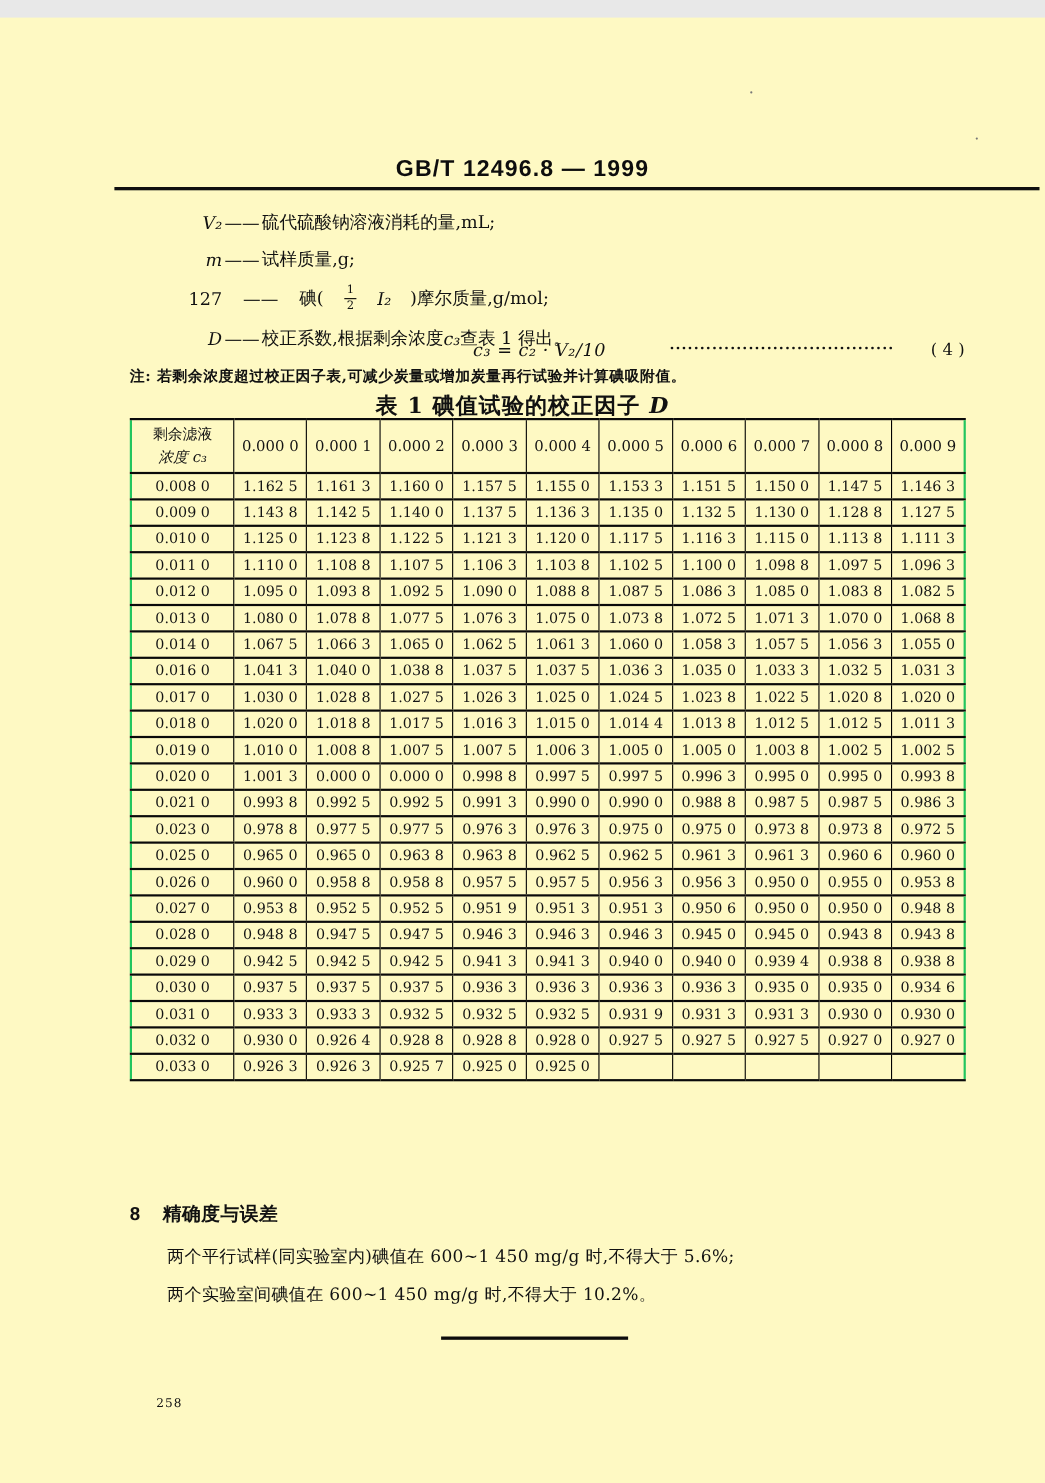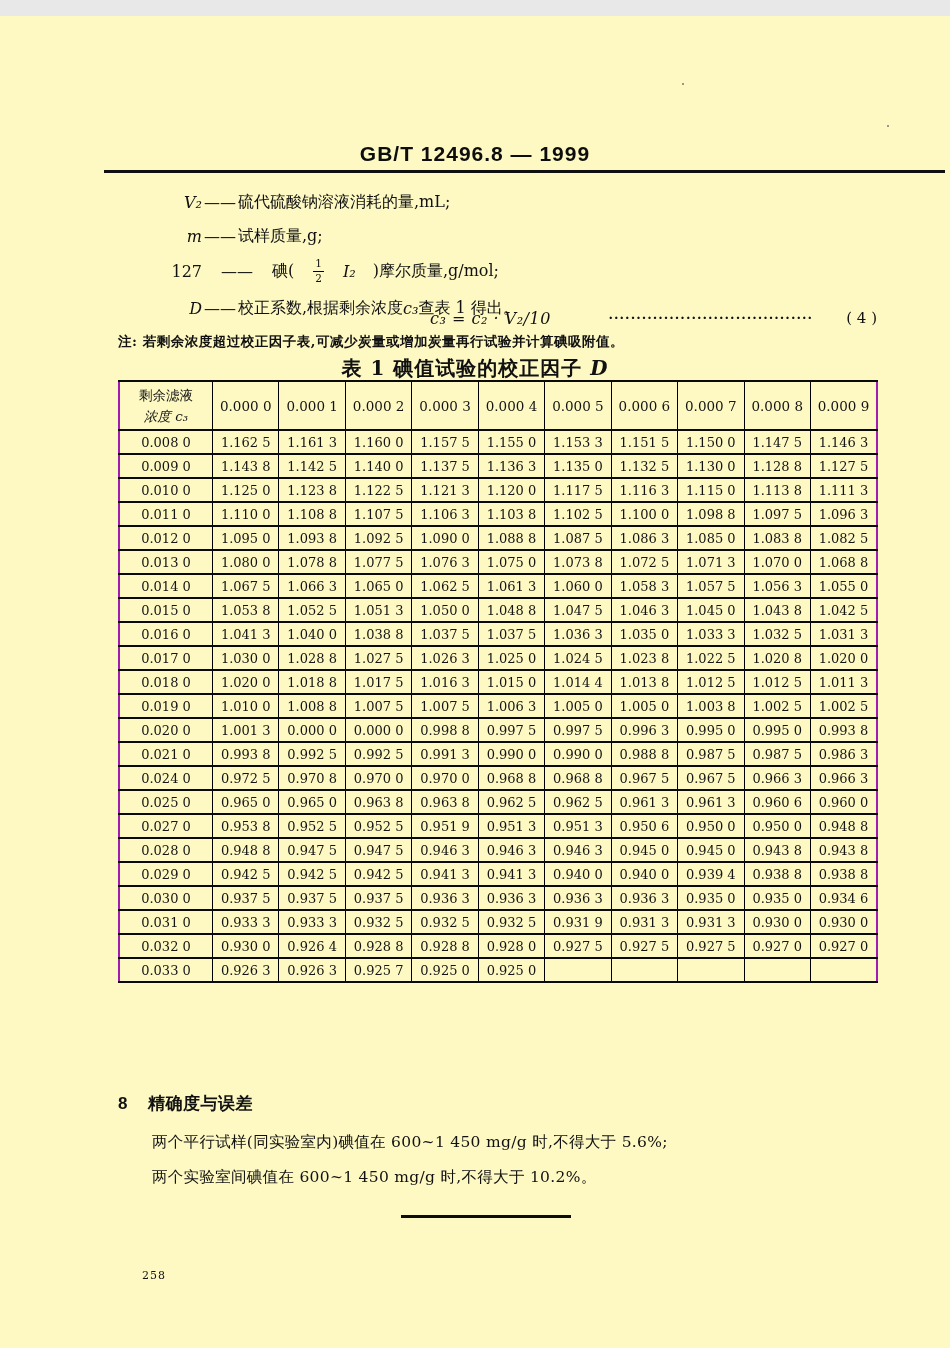--- a/index.html
+++ b/index.html
@@ -30,21 +30,21 @@
   .formula-row{position:absolute;top:293px;left:140px;width:737px;height:20px;font-size:16px;}
   .formula-expr{position:absolute;left:290px;top:0;font-style:italic;letter-spacing:.5px;}
   .formula-lead{position:absolute;right:64px;top:1px;font-weight:bold;font-size:13px;letter-spacing:1px;}
   .formula-num{position:absolute;right:0;top:0;font-size:15px;}
   
   .note{position:absolute;top:317px;left:118px;font-size:13.5px;font-weight:600;letter-spacing:.5px;}
   
   .table-title{position:absolute;top:339px;left:0;width:100%;text-align:center;
                font-weight:bold;font-size:20px;letter-spacing:1px;}
   .table-wrap{position:absolute;top:364px;left:118px;}
-  #grid{border-collapse:collapse;table-layout:fixed;width:760px;border:2px solid #a21caf;}
+  #grid{border-collapse:collapse;table-layout:fixed;width:760px;border:2px solid #22c55e;}
   #grid th,#grid td{
     border-left:1px solid #000;border-right:1px solid #000;
     border-top:2px solid #0a0a0a;border-bottom:2px solid #0a0a0a;
     font-family:"DejaVu Serif","Liberation Serif",serif;
     font-weight:normal;font-size:13px;text-align:center;vertical-align:middle;
     padding:0;height:22px;white-space:nowrap;color:#141414;
   }
   #grid thead th{height:47px;font-size:13.5px;}
   #grid th.corner{width:92px;line-height:1.55;}
   
@@ -215,33 +215,20 @@
             <td>1.065 0</td>
             <td>1.062 5</td>
             <td>1.061 3</td>
             <td>1.060 0</td>
             <td>1.058 3</td>
             <td>1.057 5</td>
             <td>1.056 3</td>
             <td>1.055 0</td>
           </tr>
           <tr>
-            <th>0.015 0</th>
-            <td>1.053 8</td>
-            <td>1.052 5</td>
-            <td>1.051 3</td>
-            <td>1.050 0</td>
-            <td>1.048 8</td>
-            <td>1.047 5</td>
-            <td>1.046 3</td>
-            <td>1.045 0</td>
-            <td>1.043 8</td>
-            <td>1.042 5</td>
-          </tr>
-          <tr>
             <th>0.016 0</th>
             <td>1.041 3</td>
             <td>1.040 0</td>
             <td>1.038 8</td>
             <td>1.037 5</td>
             <td>1.037 5</td>
             <td>1.036 3</td>
             <td>1.035 0</td>
             <td>1.033 3</td>
             <td>1.032 5</td>
@@ -306,46 +293,59 @@
             <td>0.992 5</td>
             <td>0.991 3</td>
             <td>0.990 0</td>
             <td>0.990 0</td>
             <td>0.988 8</td>
             <td>0.987 5</td>
             <td>0.987 5</td>
             <td>0.986 3</td>
           </tr>
           <tr>
-            <th>0.024 0</th>
+            <th>0.023 0</th>
+            <td>0.978 8</td>
+            <td>0.977 5</td>
+            <td>0.977 5</td>
+            <td>0.976 3</td>
+            <td>0.976 3</td>
+            <td>0.975 0</td>
+            <td>0.975 0</td>
+            <td>0.973 8</td>
+            <td>0.973 8</td>
             <td>0.972 5</td>
-            <td>0.970 8</td>
-            <td>0.970 0</td>
-            <td>0.970 0</td>
-            <td>0.968 8</td>
-            <td>0.968 8</td>
-            <td>0.967 5</td>
-            <td>0.967 5</td>
-            <td>0.966 3</td>
-            <td>0.966 3</td>
           </tr>
           <tr>
             <th>0.025 0</th>
             <td>0.965 0</td>
             <td>0.965 0</td>
             <td>0.963 8</td>
             <td>0.963 8</td>
             <td>0.962 5</td>
             <td>0.962 5</td>
             <td>0.961 3</td>
             <td>0.961 3</td>
             <td>0.960 6</td>
             <td>0.960 0</td>
           </tr>
           <tr>
+            <th>0.026 0</th>
+            <td>0.960 0</td>
+            <td>0.958 8</td>
+            <td>0.958 8</td>
+            <td>0.957 5</td>
+            <td>0.957 5</td>
+            <td>0.956 3</td>
+            <td>0.956 3</td>
+            <td>0.950 0</td>
+            <td>0.955 0</td>
+            <td>0.953 8</td>
+          </tr>
+          <tr>
             <th>0.027 0</th>
             <td>0.953 8</td>
             <td>0.952 5</td>
             <td>0.952 5</td>
             <td>0.951 9</td>
             <td>0.951 3</td>
             <td>0.951 3</td>
             <td>0.950 6</td>
             <td>0.950 0</td>
             <td>0.950 0</td>

